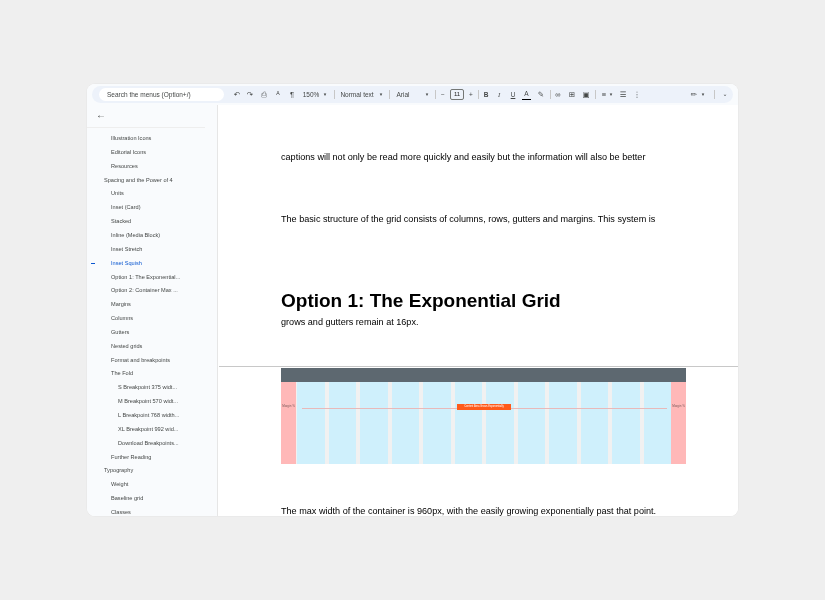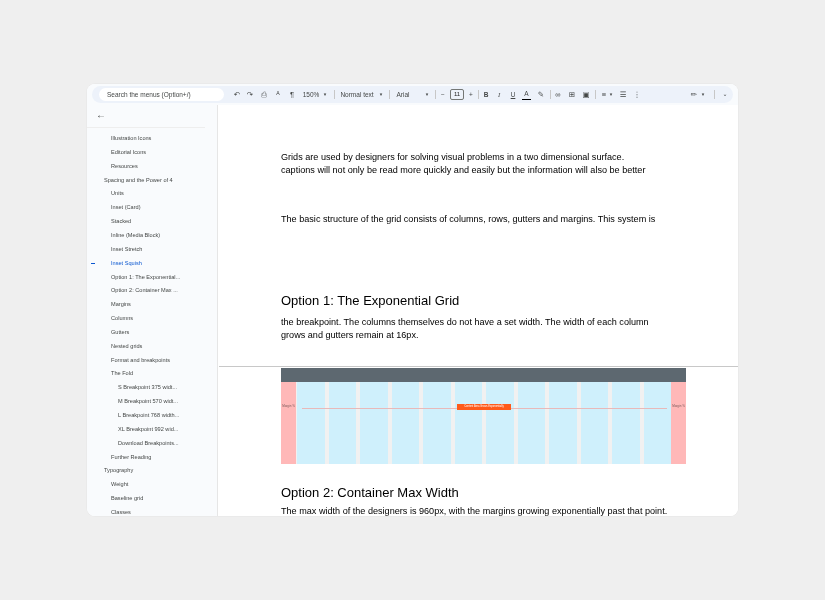--- a/index.html
+++ b/index.html
@@ -58,21 +58,21 @@
     position: absolute; left: 4px; width: 4px; height: 1px; background: #0b57d0;
   }
 
   
   .doc {
     position: absolute; left: 132px; top: 21px; width: 519px; height: 411px; background: #ffffff;
   }
   .doc-text { position: absolute; left: 62px; width: 420px; color: #000; }
   .h1 { font-size: 20px; font-weight: bold; line-height: 24px; letter-spacing: -0.2px; }
   .p { font-size: 9.1px; line-height: 12.6px; }
-  .h2 { font-size: 13px; font-weight: normal; line-height: 16px; }
+  .h2 { font-size: 19px; font-weight: bold; line-height: 16px; }
 
   .page-break {
     position: absolute; left: 0; top: 261px; width: 519px; height: 1px; background: #c8c8c8;
   }
 
   
   .grid-img {
     position: absolute; left: 62px; top: 263px; width: 405px; height: 96px; background: #f1f1f1;
   }
   .grid-top { position: absolute; left: 0; top: 0; width: 405px; height: 14px; background: #5d6870; }
@@ -164,32 +164,30 @@
         <div class="nav-item" style="top: 359.4px; left: 17px;">Typography</div>
         <div class="nav-item" style="top: 373.25px; left: 24px;">Weight</div>
         <div class="nav-item" style="top: 387.1px; left: 24px;">Baseline grid</div>
         <div class="nav-item" style="top: 400.95px; left: 24px;">Classes</div>
       </div>
   </div>
 
   <div class="doc">
 
     <div class="doc-text p" style="top:46px;">
-      <div>Grids are used by designers for solving visual problems in a two dimensional surface.</div>
       <div>captions will not only be read more quickly and easily but the information will also be better</div>
     </div>
 
     <div class="doc-text p" style="top:108px;">
       <div>The basic structure of the grid consists of columns, rows, gutters and margins. This system is</div>
     </div>
 
     <div class="doc-text h2" style="top:188px;">Option 1: The Exponential Grid</div>
 
     <div class="doc-text p" style="top:211px;">
-      <div>the breakpoint. The columns themselves do not have a set width. The width of each column</div>
       <div>grows and gutters remain at 16px.</div>
     </div>
 
     <div class="page-break"></div>
 
     <div class="grid-img">
       <div class="grid-top"></div>
       <div class="margin-col" style="left:0;"></div>
       <div class="margin-label" style="left:0;">Margin %</div>
       <div id="cols">
@@ -205,16 +203,15 @@
           <div class="col" style="left: 299.5px; width: 27.5px;"></div>
           <div class="col" style="left: 331px; width: 27.5px;"></div>
           <div class="col" style="left: 362.5px; width: 27.5px;"></div>
         </div>
       <div class="margin-col" style="left:390px;"></div>
       <div class="margin-label" style="left:390px;">Margin %</div>
       <div class="grid-line"></div>
       <div class="grid-badge">Content Area Grows Exponentially</div>
     </div>
 
-    <div class="doc-text h2" style="top:380px;">Option 2: Container Max Width</div>
-    <div class="doc-text p" style="top:400px;width:440px;white-space:nowrap;">The max width of the designers is 960px, with the margins growing exponentially past that point.</div>
+    <div class="doc-text p" style="top:400px;width:440px;white-space:nowrap;">The max width of the container is 960px, with the easily growing exponentially past that point.</div>
   </div>
 </div>
 
 </body></html>

